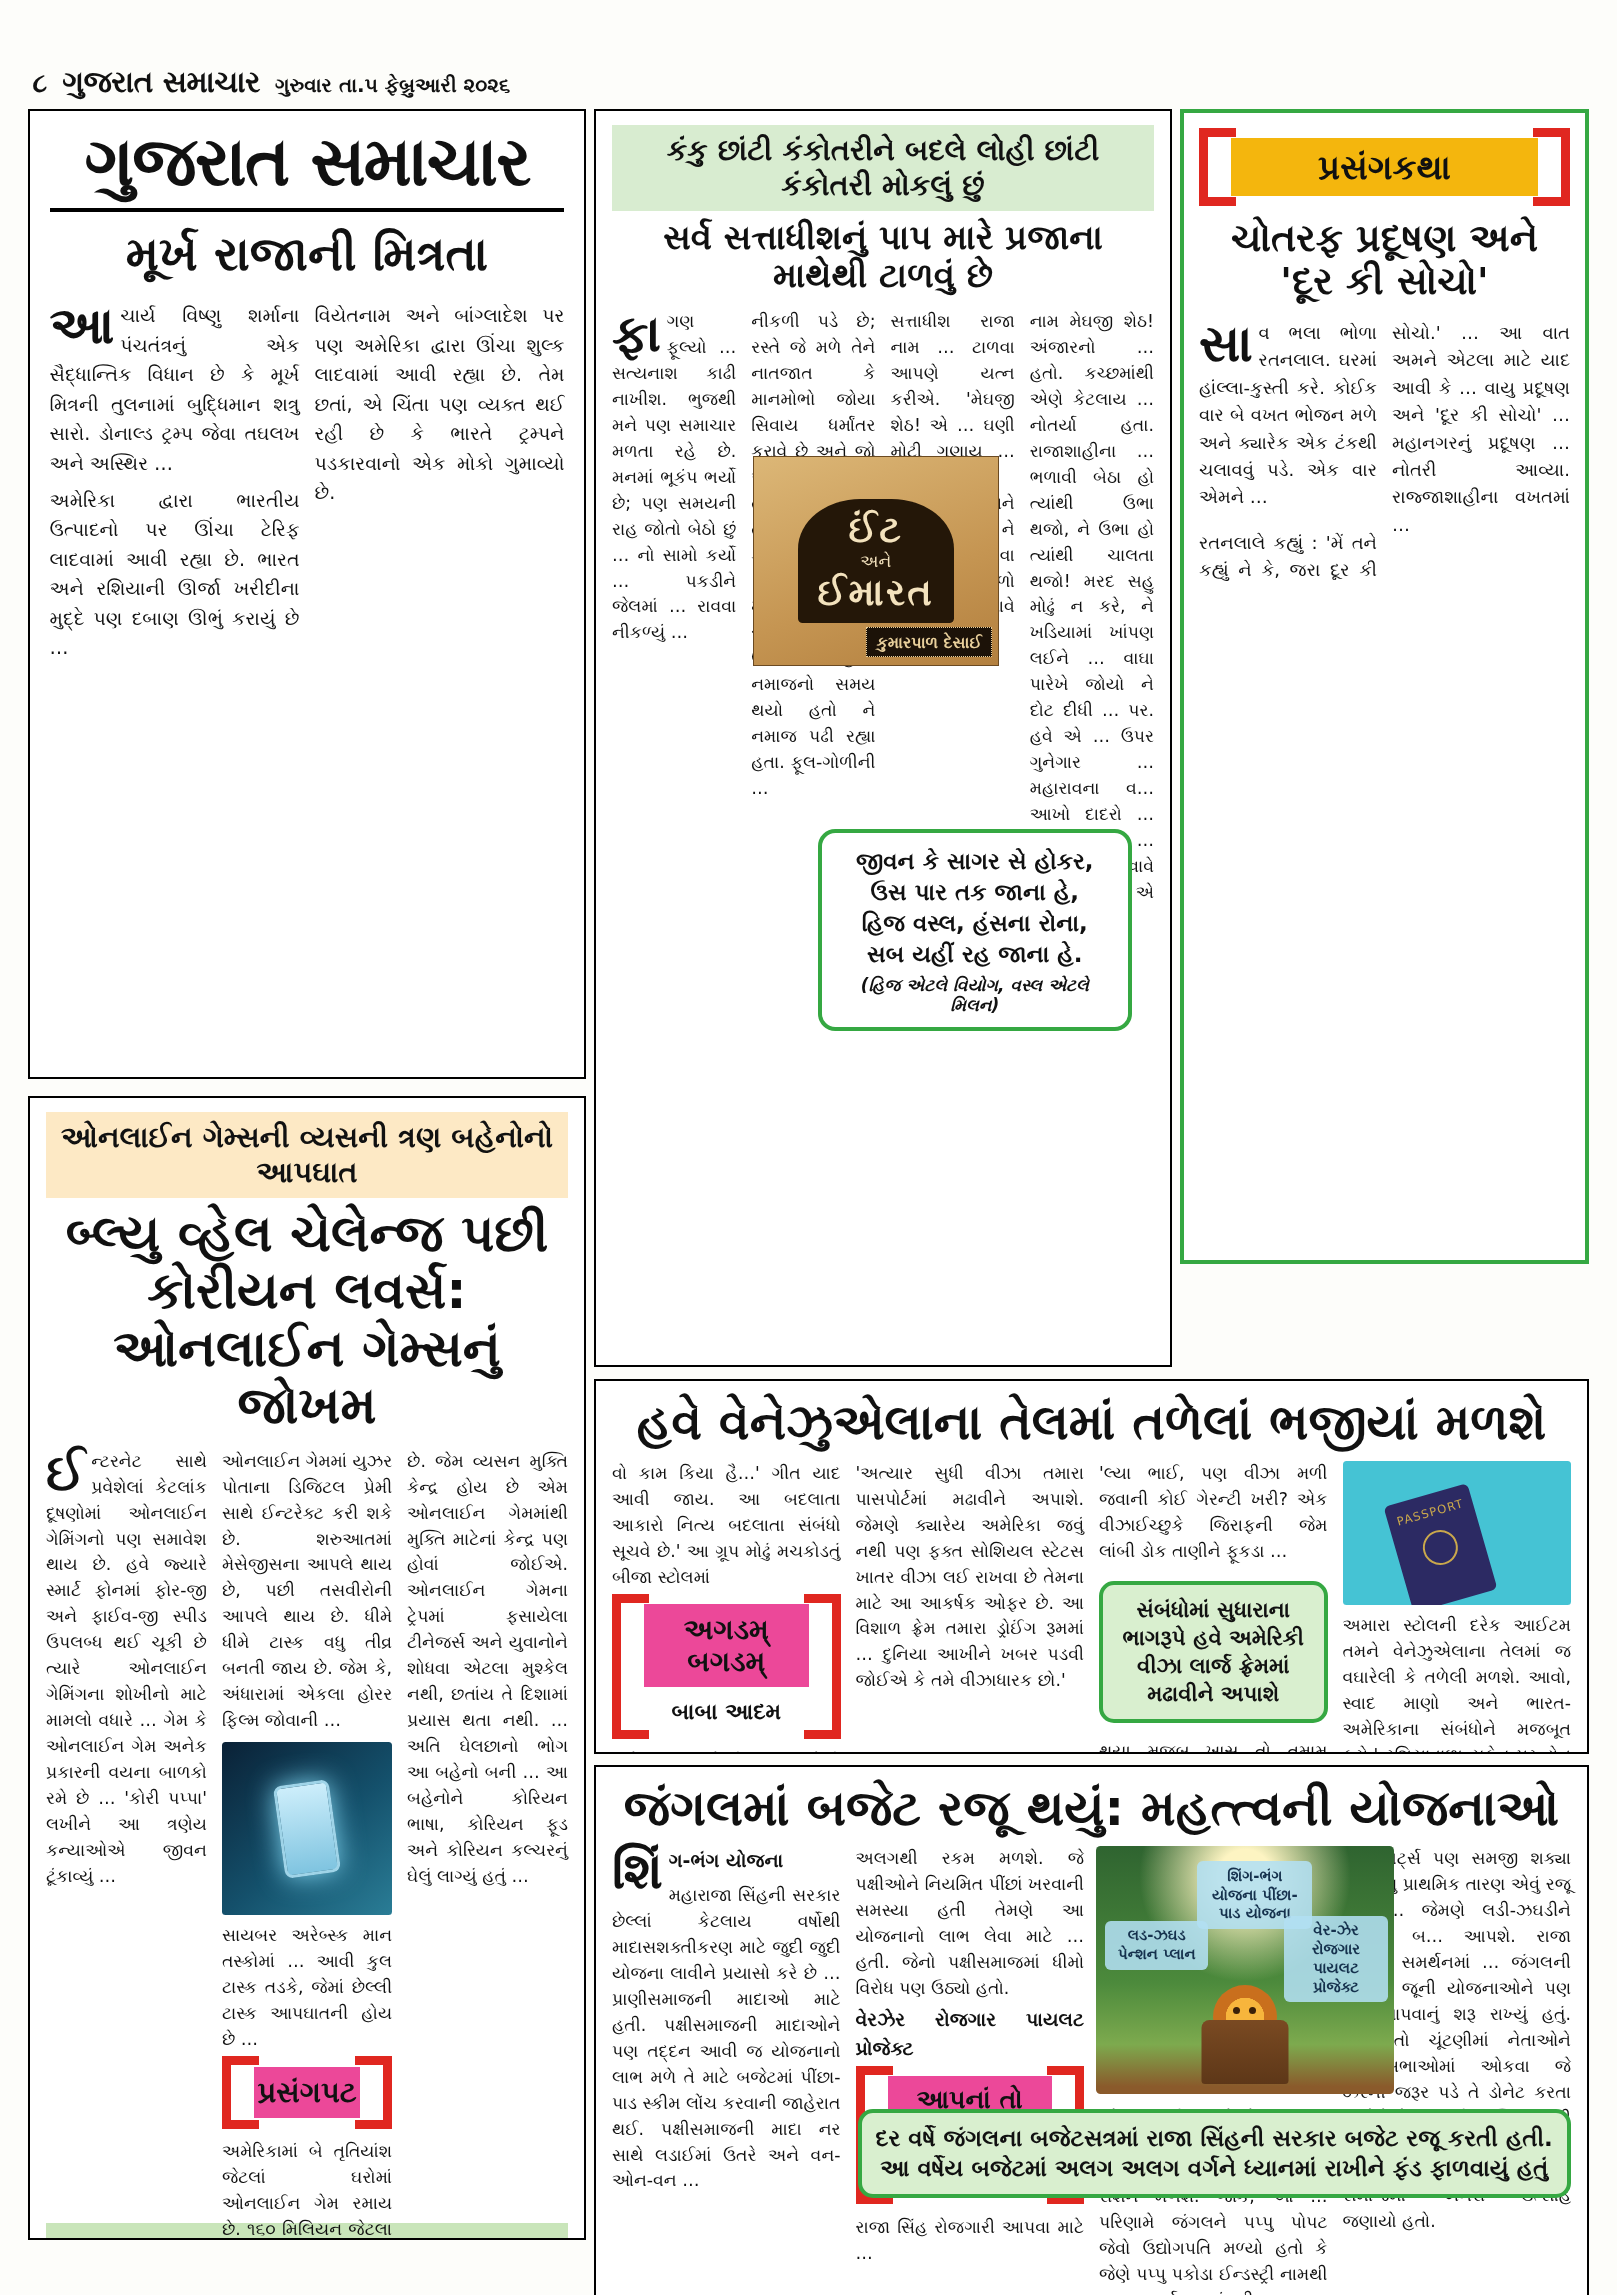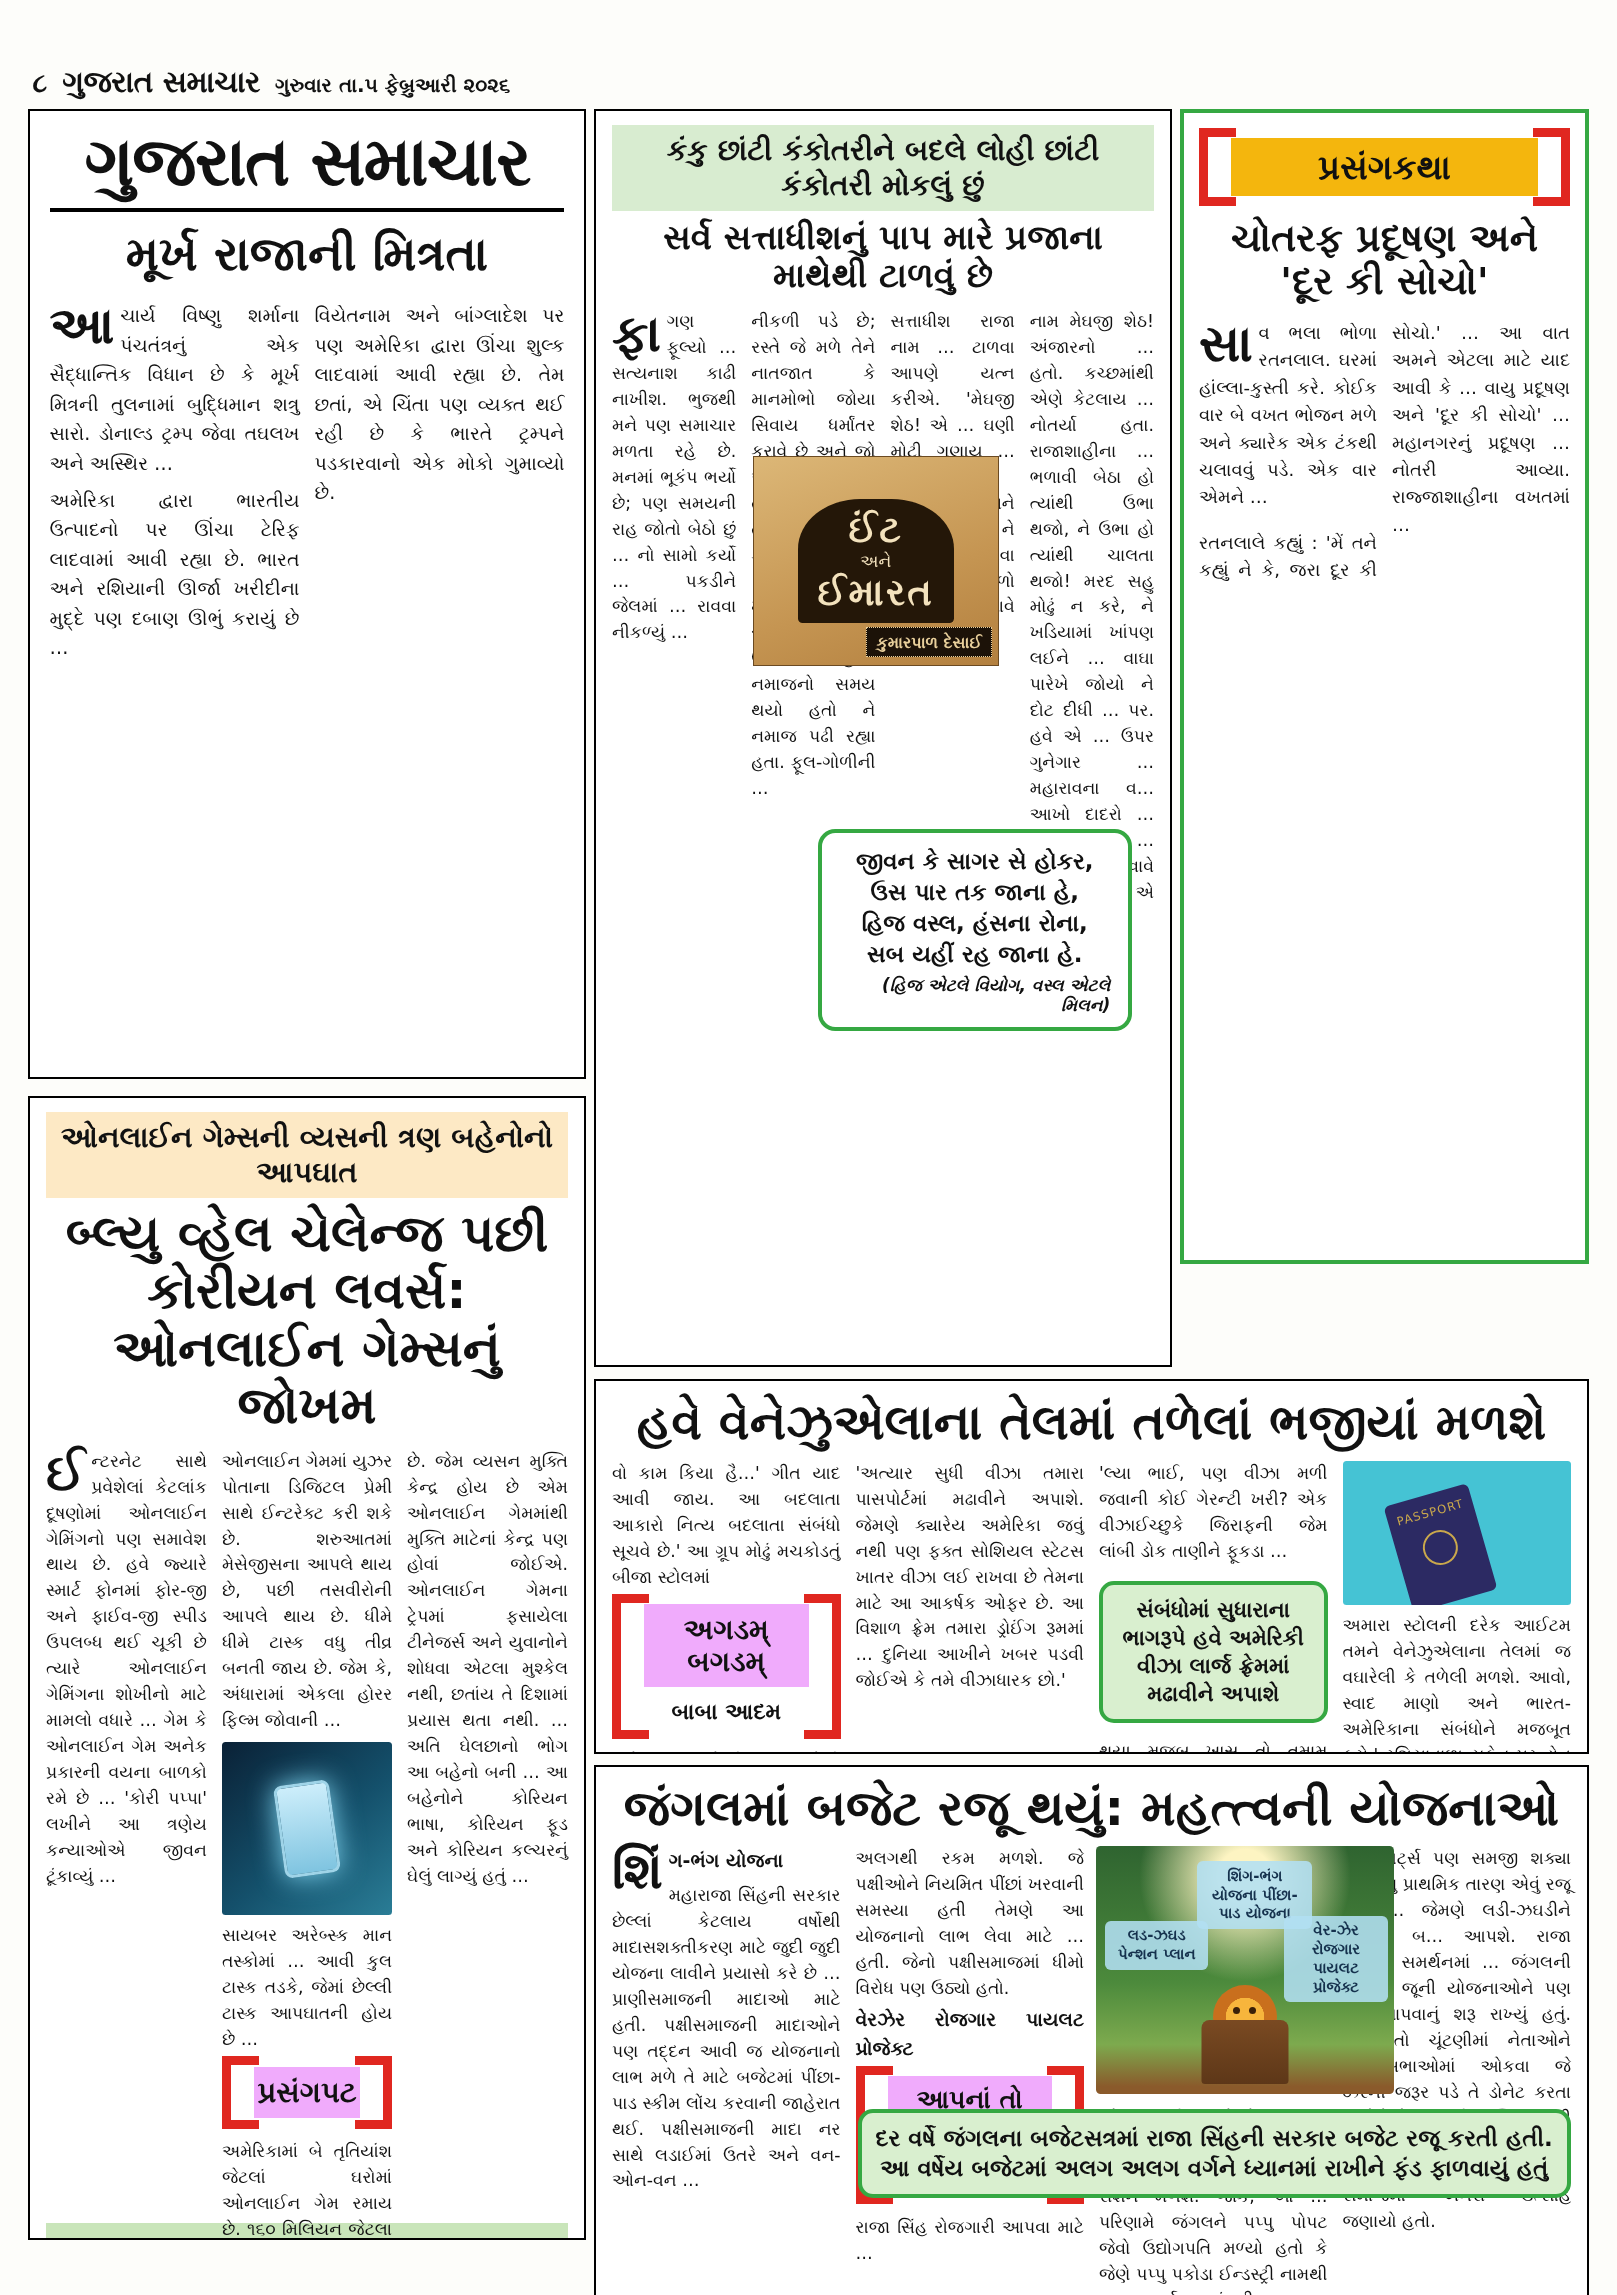--- a/index.html
+++ b/index.html
@@ -41,29 +41,29 @@
   .graphic{position:absolute;left:26%;width:45%;top:147px;height:208px;background:linear-gradient(160deg,#dcb777,#c59552 60%,#b3803f);
            border:1.7px solid #6b4a22;display:flex;}
   .graphic .gmid{margin:auto;background:#241708;color:#f3e2bd;text-align:center;padding:9.2px 19.6px;border-radius:40% 40% 4.6px 4.6px;}
   .g1{font-size:37px;font-weight:900;letter-spacing:2.3px;}
   .g2{font-size:17.3px;}
   .g3{font-size:37px;font-weight:900;letter-spacing:2.3px;}
   .gauth{position:absolute;right:5.8px;bottom:8px;background:#1c1208;color:#e8cf9b;font-size:16px;font-weight:bold;padding:4.6px 9.2px;border:1.2px dotted #e8cf9b;}
   .pullq{position:absolute;left:38%;width:50%;top:520px;background:#fff;border:4.6px solid #35a842;border-radius:17.3px;
          padding:12.7px 17.3px;text-align:center;}
   .pullq .q{font-size:23px;font-weight:bold;line-height:1.35;}
-  .pullq .qn{font-size:17px;font-weight:bold;text-align:right;margin-top:4.6px;font-style:italic;}
+  .pullq .qn{font-size:17px;font-weight:bold;text-align:center;margin-top:4.6px;font-style:italic;}
   
   .pras{flex:1;height:1155px;border:4.6px solid #35a842;background:#fff;padding:11.6px 15px;box-sizing:border-box;overflow:hidden;}
   .brk{position:relative;padding:10.4px 32px;margin:3.5px 0 10.4px;}
   .brk-arm{position:absolute;top:0;bottom:0;width:37px;box-sizing:border-box;}
   .brk-l{left:0;border:9.2px solid #e02720;border-right:none;}
   .brk-r{right:0;border:9.2px solid #e02720;border-left:none;}
   .banner{background:#f4b60d;font-weight:800;text-align:center;font-size:34px;padding:9.2px 3.5px;line-height:1.15;}
-  .banner.bright{background:#f0abfc;}
+  .banner.bright{background:#ec4899;}
   .brkauth{text-align:center;font-weight:bold;font-size:22px;margin-top:8px;}
   .prashl{font-size:38px;font-weight:bold;text-align:center;margin:5.8px 0 15px;line-height:1.15;}
   .pras .pbody{column-count:2;column-gap:15px;text-align:justify;font-size:18px;line-height:1.52;}
   
   .korean{height:1144px;padding:14px 16px;}
   .korean .bighl{font-size:51px;}
   .photo{height:173px;background:linear-gradient(140deg,#0a2136,#14506b 55%,#2a7d96);border-radius:3.5px;
          margin:8px 0;position:relative;overflow:hidden;}
   .phone{position:absolute;left:50%;top:50%;transform:translate(-50%,-50%) rotate(-8deg);width:50px;height:87px;
          border:3.5px solid #9fd4e8;border-radius:8px;background:linear-gradient(#cdeefb,#7fc4e0);box-shadow:0 0 26.6px #7fd4ef;}

